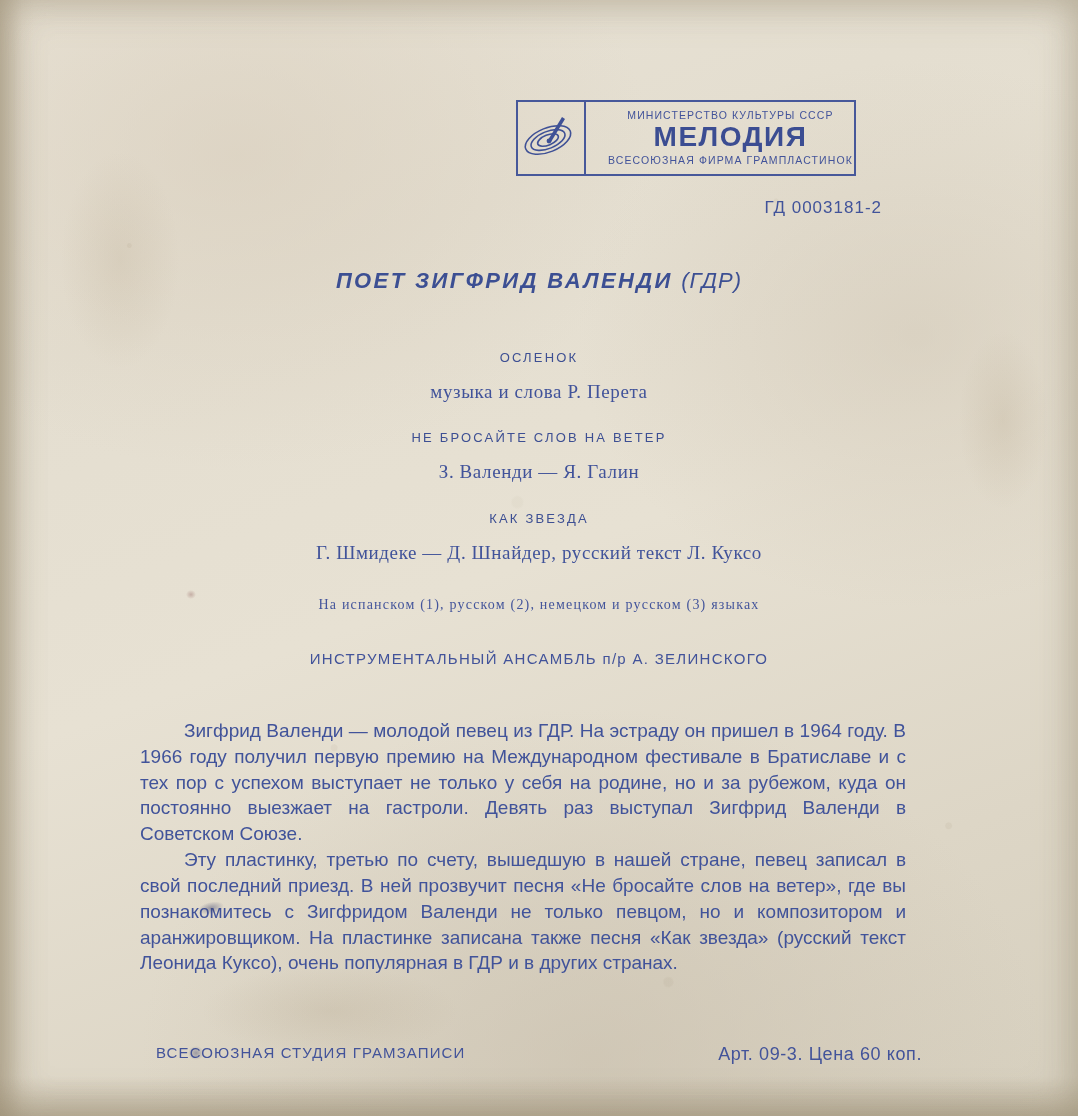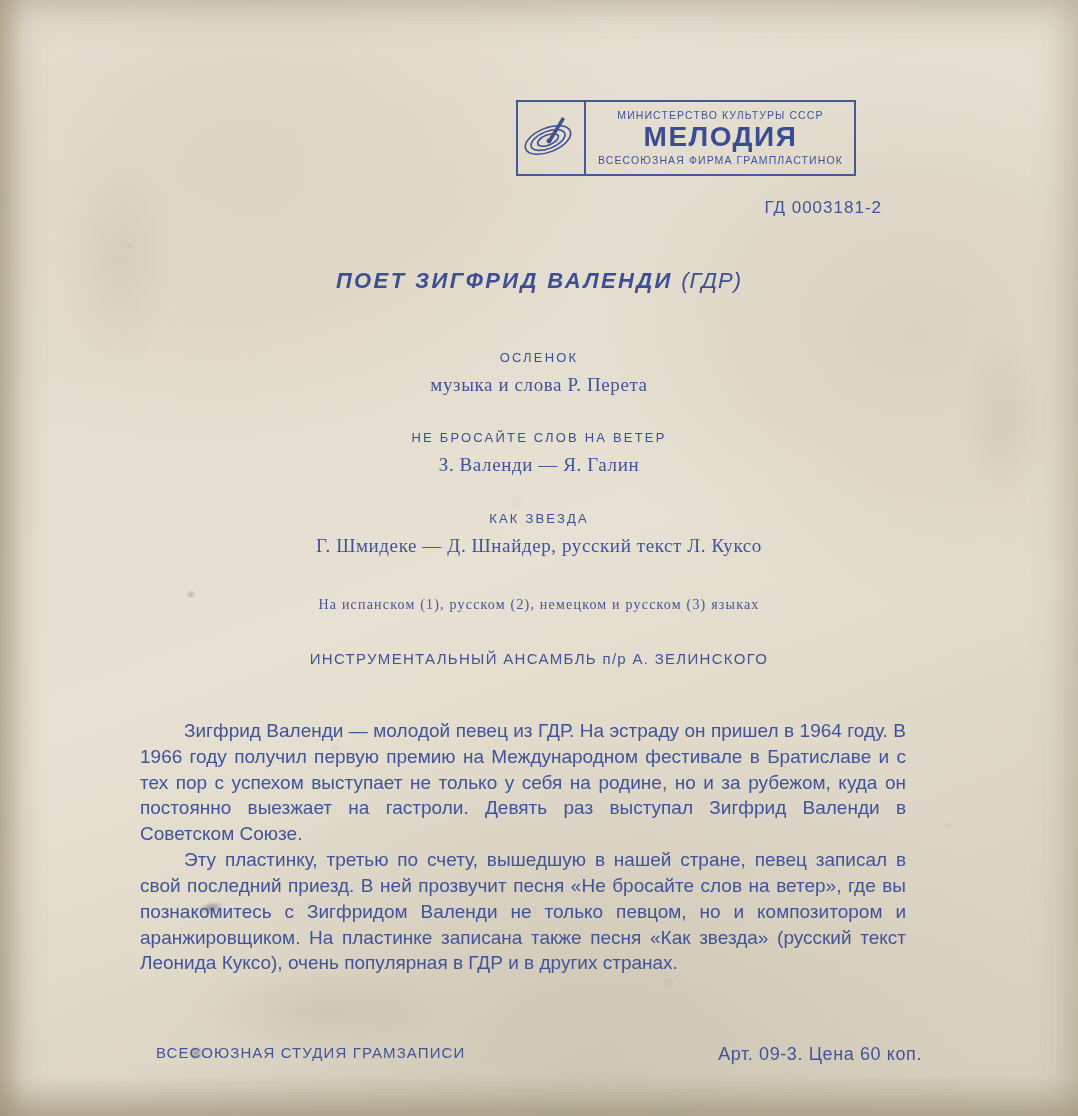--- a/index.html
+++ b/index.html
@@ -94,21 +94,21 @@
     display: flex;
     align-items: center;
     justify-content: center;
   }
   .logo-text {
     flex: 1;
     display: flex;
     flex-direction: column;
     justify-content: center;
     align-items: center;
-    padding: 2px 12px 3px;
+    padding: 2px 22px 3px;
   }
   .logo-top, .logo-bottom {
     font-family: "Liberation Sans", sans-serif;
     font-size: 10.5px;
     letter-spacing: 1.1px;
     color: #42539a;
     white-space: nowrap;
   }
   .logo-main {
     font-family: "Liberation Sans", sans-serif;
@@ -158,21 +158,21 @@
     font-weight: normal;
     font-size: 13px;
     letter-spacing: 2.2px;
     color: #3d4f93;
   }
   .track .t-credit {
     font-family: "Liberation Serif", serif;
     font-size: 19px;
     letter-spacing: 0.6px;
     color: #41539a;
-    margin-top: 9px;
+    margin-top: 16px;
   }
   .track.tr1 { top: 350px; }
   .track.tr2 { top: 430px; }
   .track.tr3 { top: 511px; }
 
   .langs {
     position: absolute;
     left: 0; right: 0;
     top: 597px;
     text-align: center;

